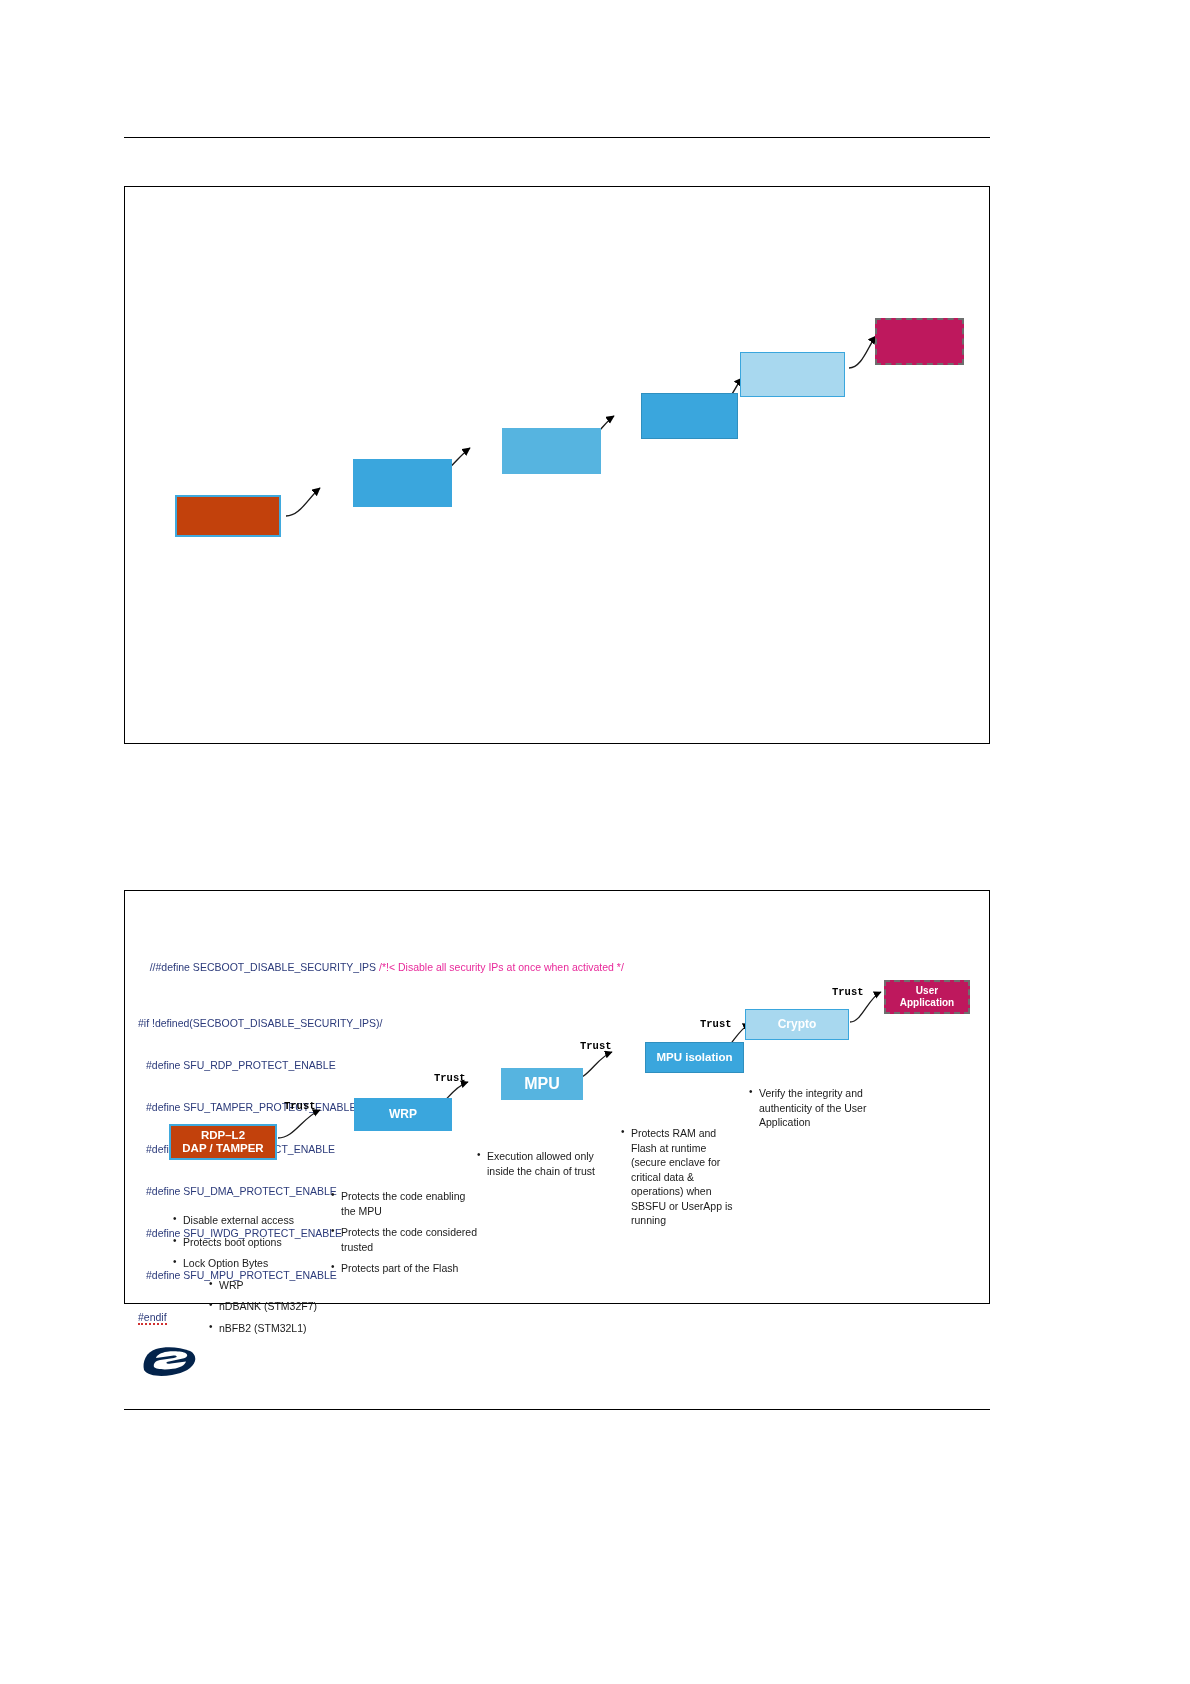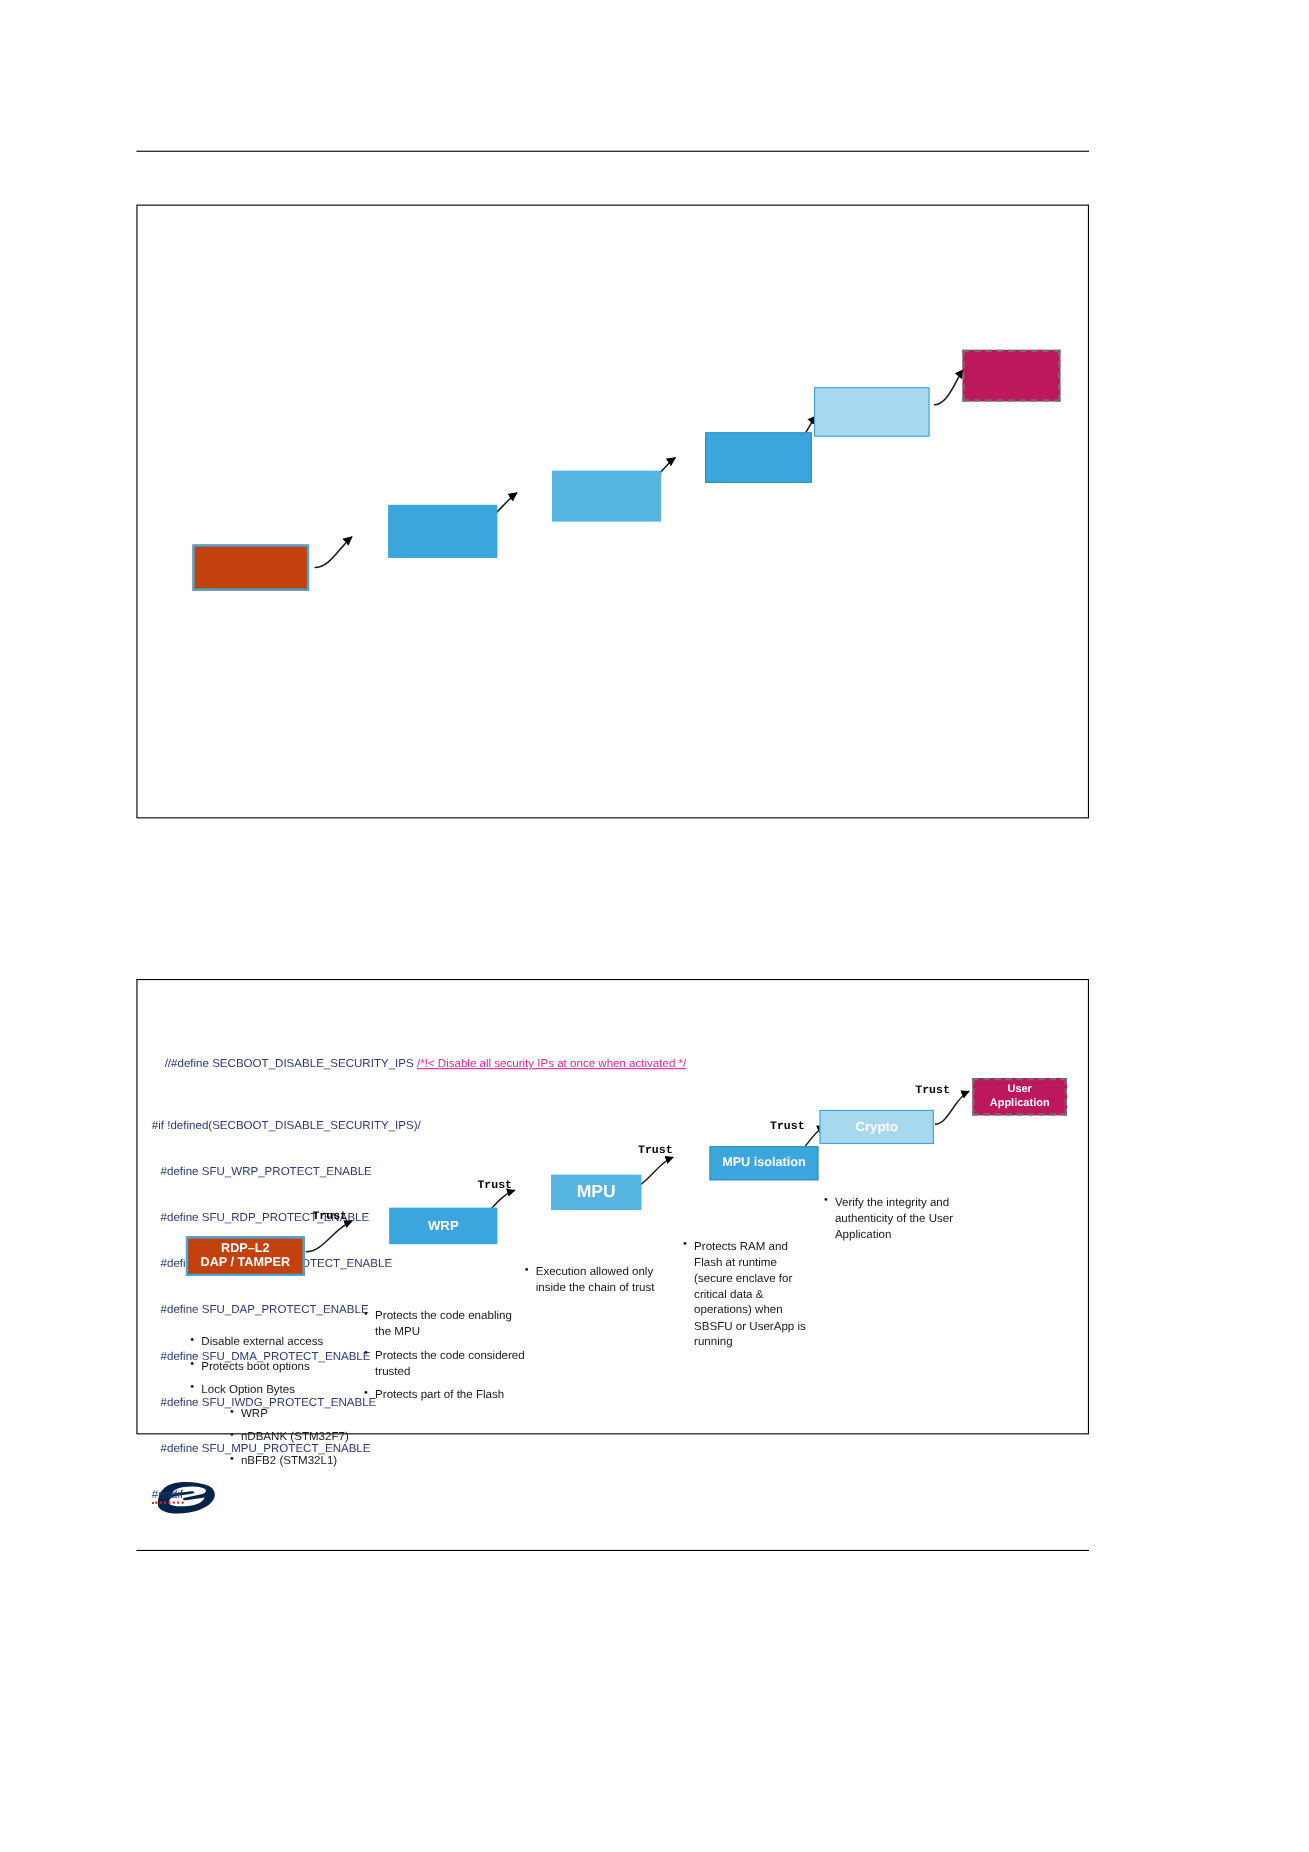--- a/index.html
+++ b/index.html
@@ -137,21 +137,21 @@
     left: 138px;
     top: 918px;
     width: 700px;
     font-family: "Liberation Sans", sans-serif;
     font-size: 10.5px;
     line-height: 14px;
     color: #2b3a7a;
     white-space: pre;
   }
   #code-block .ln { display: block; }
-  #code-block .cmt { color: #e8299a; text-decoration: underline; }
+  #code-block .cmt { color: #e8299a; }
   #code-block .ind { padding-left: 8px; }
   #code-block .spell {
     border-bottom: 2px dotted #d03030;
   }
 
   
   .bullets {
     position: absolute;
     font-size: 10.5px;
     line-height: 14.5px;
@@ -223,21 +223,20 @@
 <div class="chain-box box-crypto t-crypto"></div>
 <div class="chain-box box-userapp t-user"></div>
 
 <div class="figure-frame" id="figure-bottom"></div>
 
 <div id="code-block">
   <span class="ln">
     <span>//#define SECBOOT_DISABLE_SECURITY_IPS </span><span class="cmt">/*!&lt; Disable all security IPs at once when activated */</span>
   </span>
   <span class="ln"><span>#if !defined(SECBOOT_DISABLE_SECURITY_IPS)/</span></span>
-  <span class="ln ind"><span>#define SFU_WRP_PROTECT_ENABLE</span></span>
   <span class="ln ind"><span>#define SFU_RDP_PROTECT_ENABLE</span></span>
   <span class="ln ind"><span>#define SFU_TAMPER_PROTECT_ENABLE</span></span>
   <span class="ln ind"><span>#define SFU_DAP_PROTECT_ENABLE</span></span>
   <span class="ln ind"><span>#define SFU_DMA_PROTECT_ENABLE</span></span>
   <span class="ln ind"><span>#define SFU_IWDG_PROTECT_ENABLE</span></span>
   <span class="ln ind"><span>#define SFU_MPU_PROTECT_ENABLE</span></span>
   <span class="ln"><span class="spell">#endif</span></span>
 </div>
 
 <svg class="arrows" style="left:124px; top:890px; width:866px; height:414px;" viewBox="0 0 866 414">

